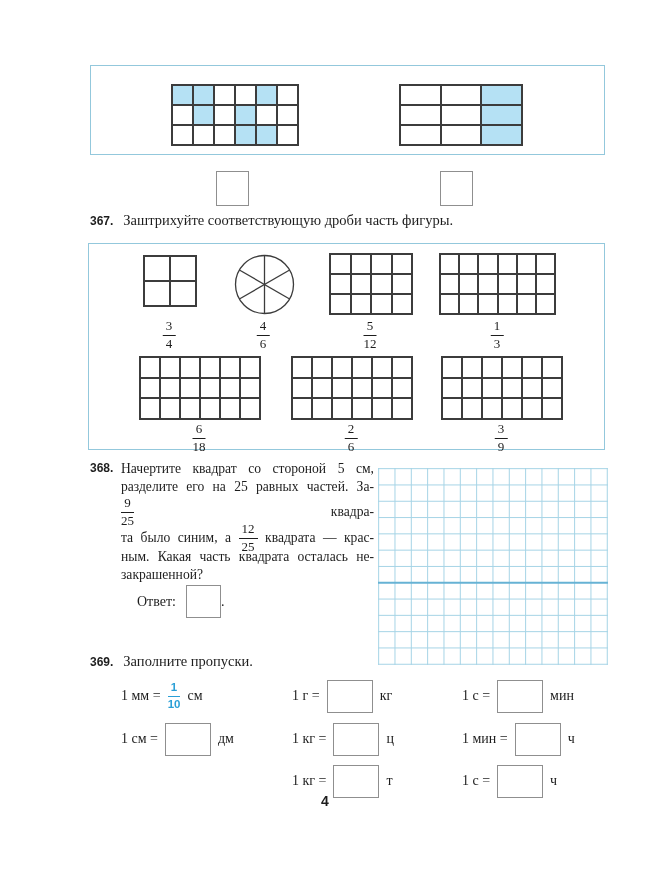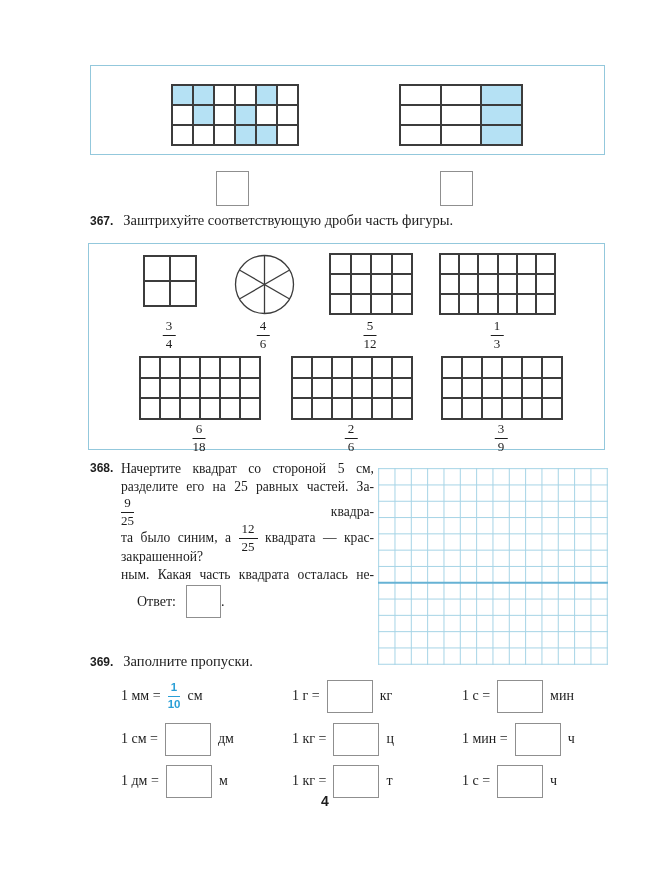--- a/index.html
+++ b/index.html
@@ -222,22 +222,22 @@
       <div class="ln"><span>Начертите квадрат со стороной 5 см,</span></div>
       <div class="ln"><span>разделите его на 25 равных частей. За-</span></div>
       <div class="ln tall"><span class="frac">
           <span class="num">9</span>
           <span class="den">25</span>
         </span><span> квадра-</span></div>
       <div class="ln tall"><span>та было синим, а </span><span class="frac">
           <span class="num">12</span>
           <span class="den">25</span>
         </span><span> квадрата — крас-</span></div>
+      <div class="ln"><span>ным. Какая часть квадрата осталась не-</span></div>
       <div class="ln last"><span>закрашенной?</span></div>
-      <div class="ln"><span>ным. Какая часть квадрата осталась не-</span></div>
     </div>
   <div class="answer-row">
     <span>Ответ:</span>
     <span class="a-box"></span>
     <span>.</span>
   </div>
   <div id="graphPaper" class="abs" style="left:378px;top:468px;"><svg width="230" height="197">
         <line x1="0.65" y1="0" x2="0.65" y2="196.90000000000003" stroke="#a6d4e6" stroke-width="1"></line>
         <line x1="16.979999999999997" y1="0" x2="16.979999999999997" y2="196.90000000000003" stroke="#a6d4e6" stroke-width="1"></line>
         <line x1="33.309999999999995" y1="0" x2="33.309999999999995" y2="196.90000000000003" stroke="#a6d4e6" stroke-width="1"></line>
@@ -303,25 +303,20 @@
           <span class="u-box"></span>
           <span>ц</span>
         </div>
         <div class="u-cell" style="left: 462px;">
           <span>1 мин =</span>
           <span class="u-box"></span>
           <span>ч</span>
         </div>
       </div>
       <div class="u-row" style="top: 763px;">
-        <div class="u-cell" style="left: 121px;">
-          <span>1 дм =</span>
-          <span class="u-box"></span>
-          <span>м</span>
-        </div>
         <div class="u-cell" style="left: 292px;">
           <span>1 кг =</span>
           <span class="u-box"></span>
           <span>т</span>
         </div>
         <div class="u-cell" style="left: 462px;">
           <span>1 с =</span>
           <span class="u-box"></span>
           <span>ч</span>
         </div>

